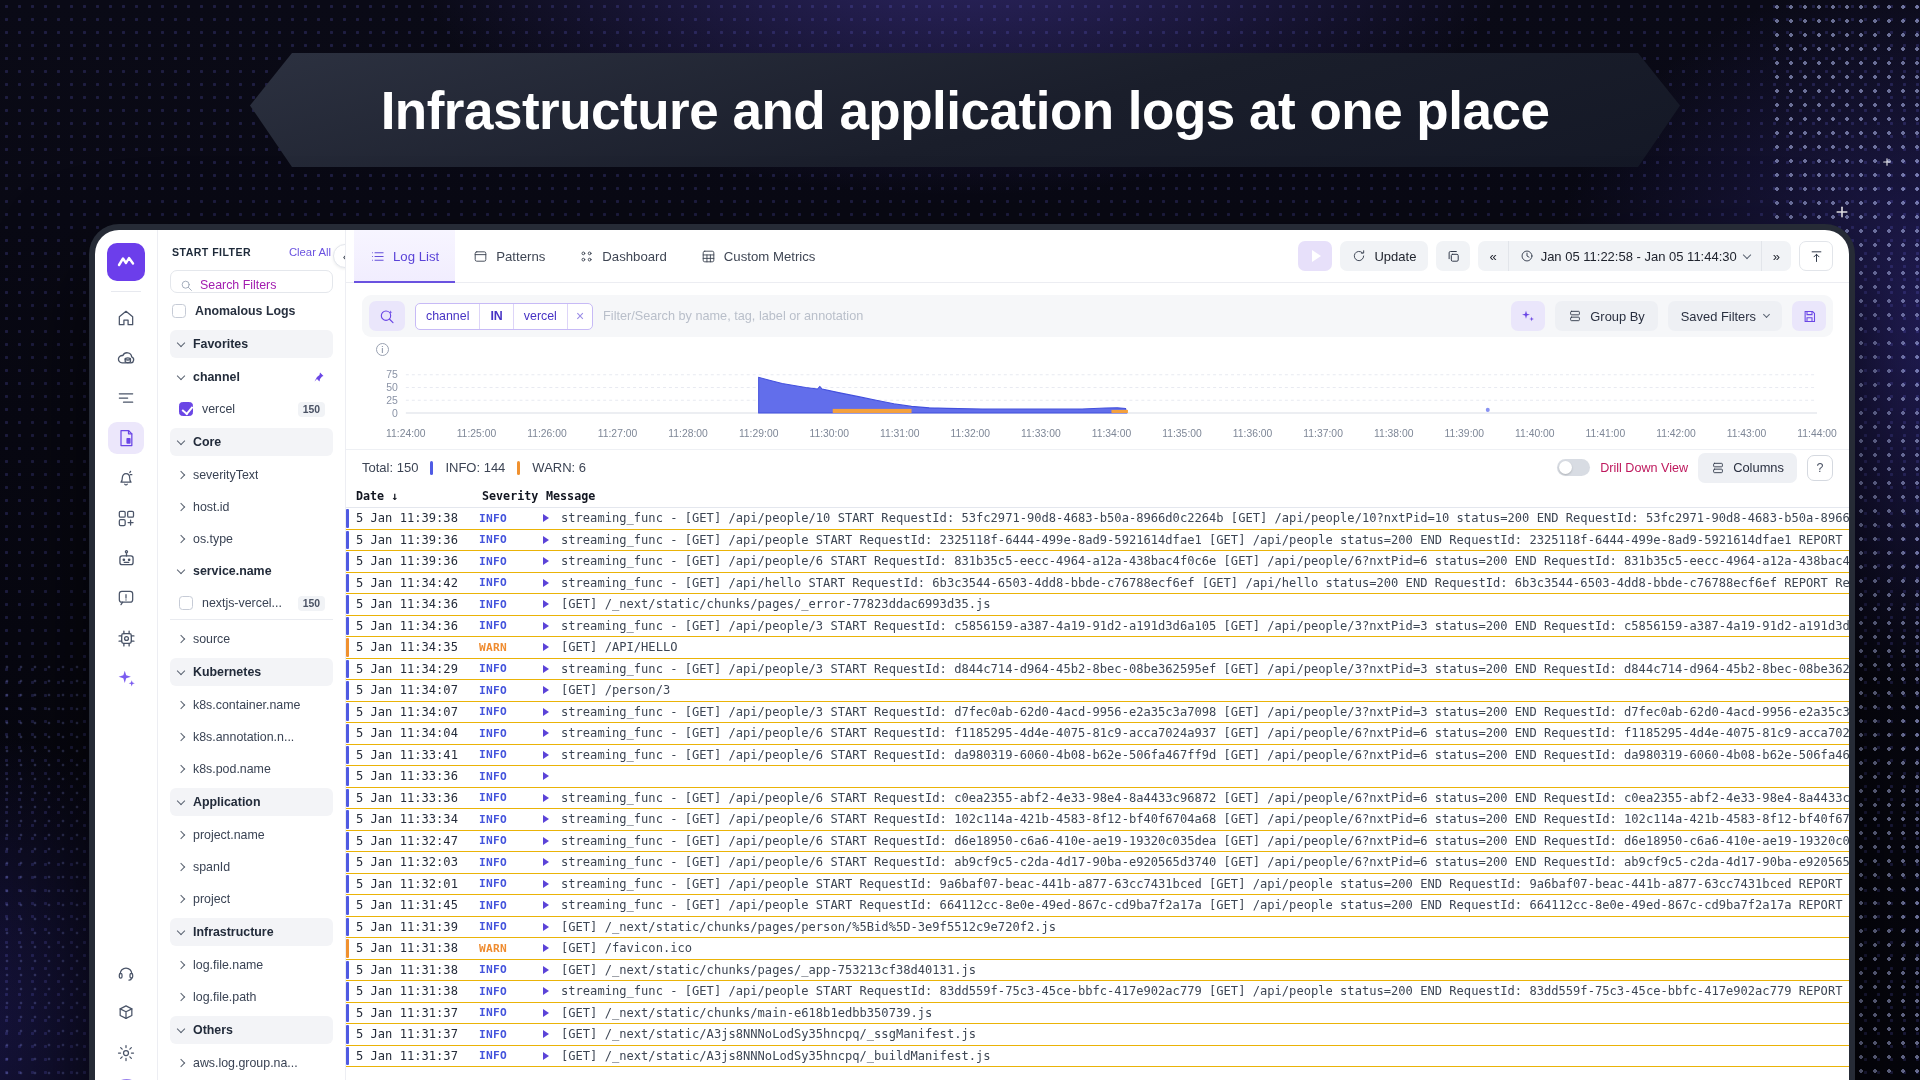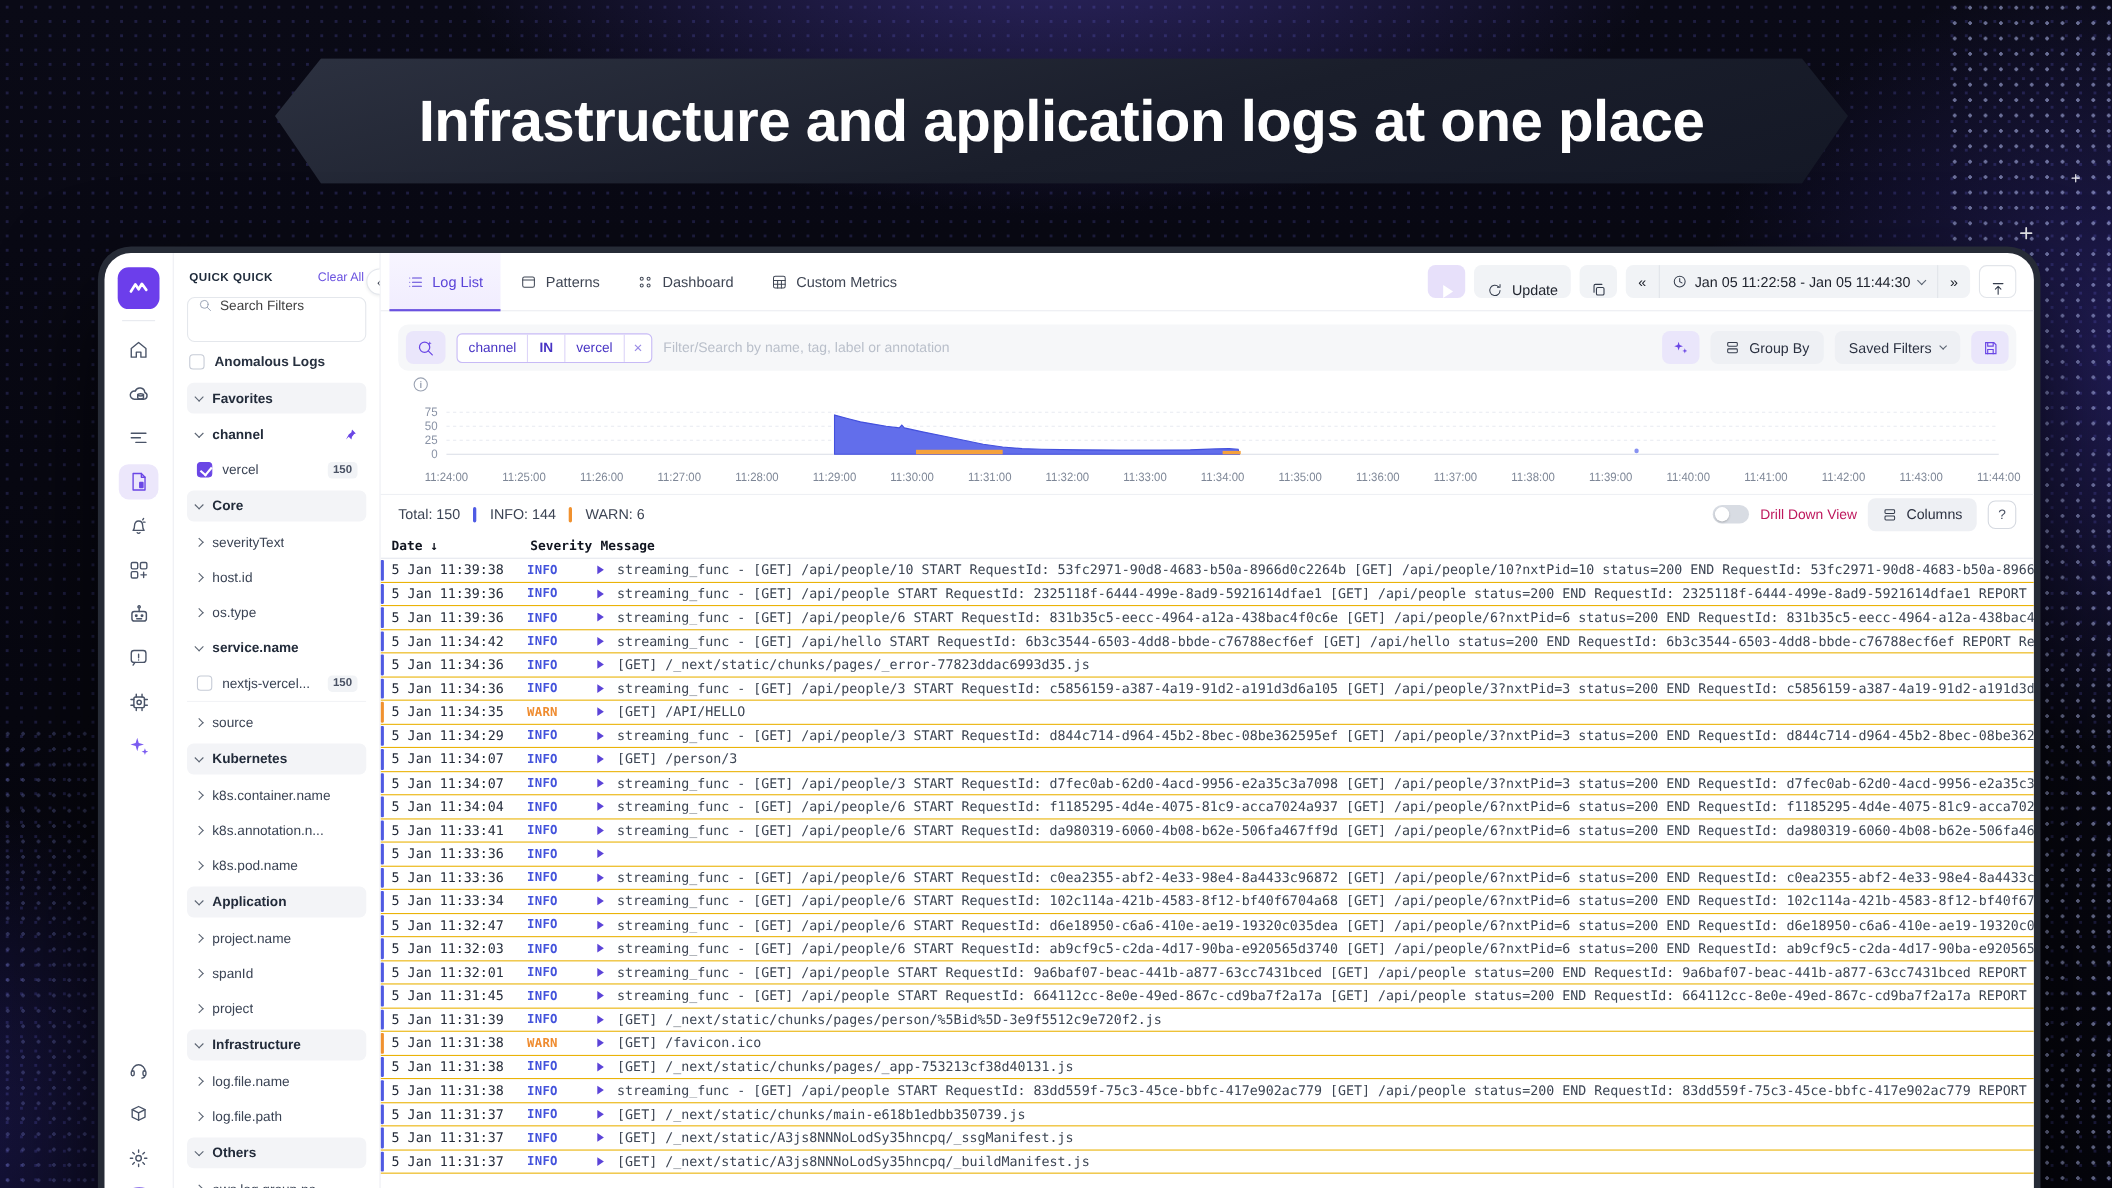--- a/index.html
+++ b/index.html
@@ -60,22 +60,22 @@
 
   
   .sidebar{width:188px;border-right:1px solid #edeef3;padding:14px 12px 0;flex:none;
     position:relative;font-size:12.4px;overflow:hidden}
   .qf-head{display:flex;align-items:center;justify-content:space-between;margin:2px 2px 12px}
   .qf-title{font-size:10.6px;font-weight:700;letter-spacing:.45px;color:#1d2939}
   .qf-clear{font-size:11.3px;color:#6a52e0;cursor:pointer}
   .collapse{position:absolute;right:-12px;top:14px;width:24px;height:24px;border-radius:50%;
     background:#fff;border:1px solid #e3e6ec;display:flex;align-items:center;justify-content:center;
     color:#3f4654;font-size:13px;z-index:5;cursor:pointer;box-shadow:0 1px 3px rgba(16,24,40,.08)}
-  .qf-search{height:41px;border:1px solid #e4e7ec;border-radius:7px;display:flex;align-items:flex-start;
-    gap:7px;padding:0 9px;color:#404040;margin-bottom:11px;background:#fff}
+  .qf-search{height:23px;border:1px solid #e4e7ec;border-radius:7px;display:flex;align-items:flex-end;
+    gap:7px;padding:0 9px;color:#a21caf;margin-bottom:11px;background:#fff}
   .qf-search svg{stroke:#98a2b3;fill:none;stroke-width:1.6;stroke-linecap:round}
   .qf-anom{display:flex;align-items:center;gap:9px;margin:2px 2px 12px;font-weight:600;color:#27303f;cursor:pointer}
   .qf-row{display:flex;align-items:center;gap:9px;height:26px;margin:6px 0;padding:0 8px;
     color:#3a4354;cursor:pointer;border-radius:6px}
   .qf-row.section{background:#f3f4f7;font-weight:700;color:#222b3a;height:28px}
   .qf-row.group{font-weight:700;color:#222b3a}
   .qf-row.value{padding-left:9px}
   .qf-row .lbl{white-space:nowrap;overflow:hidden;text-overflow:ellipsis}
   .qf-row.divider{border-bottom:1px solid #e9ebf0;border-radius:6px 6px 0 0;padding-bottom:3px;height:30px}
   .chev{display:inline-block;width:6px;height:6px;border-right:1.7px solid #5b6472;
@@ -93,21 +93,21 @@
   
   .main{flex:1;min-width:0;display:flex;flex-direction:column}
   .tabbar{height:53px;border-bottom:1px solid #ecedf2;display:flex;align-items:stretch;
     padding:0 16px 0 8px;gap:2px;flex:none}
   .tab{display:flex;align-items:center;gap:8px;padding:0 16px;font-size:13.2px;color:#3f4654;
     cursor:pointer;position:relative}
   .tab svg{stroke:currentColor;fill:none;stroke-width:1.5;stroke-linecap:round;stroke-linejoin:round}
   .tab.active{color:#5a43d8;background:linear-gradient(180deg,#f7f5ff,#f1edfe)}
   .tab.active::after{content:"";position:absolute;left:0;right:0;bottom:-1px;height:2px;background:#6a52e0}
   .tb-right{margin-left:auto;display:flex;align-items:center;gap:8px}
-  .btn{height:30px;border-radius:7px;background:#f1f3f6;display:inline-flex;align-items:flex-end;
+  .btn{height:30px;border-radius:7px;background:#f1f3f6;display:inline-flex;align-items:center;
     gap:8px;padding:0 12px;font-size:13px;color:#20242e;cursor:pointer;border:none;white-space:nowrap}
   .btn svg{stroke:#343c4c;fill:none;stroke-width:1.6;stroke-linecap:round;stroke-linejoin:round}
   .btn.icon{width:34px;padding:0;justify-content:center}
   .btn.play{background:#e7e0fa}
   .btn.play .tri{width:0;height:0;border-left:9px solid #fff;border-top:6px solid transparent;border-bottom:6px solid transparent;margin-left:2px}
   .timegrp{display:flex;align-items:center;height:30px;background:#f1f3f6;border-radius:7px;overflow:hidden}
   .timegrp .seg{display:flex;align-items:center;gap:7px;padding:0 11px;height:100%;font-size:13px;color:#20242e;cursor:pointer}
   .timegrp .seg+.seg{border-left:1px solid #e2e5ea}
   .timegrp svg{stroke:#343c4c;fill:none;stroke-width:1.6;stroke-linecap:round}
   .btn.share{background:#fff;border:1px solid #e2e5ea}
@@ -278,21 +278,21 @@
             <circle cx="12" cy="12" r="3"></circle>
             <path d="M12 3v2.5M12 18.5V21M3 12h2.5M18.5 12H21M5.6 5.6l1.8 1.8M16.6 16.6l1.8 1.8M18.4 5.6l-1.8 1.8M7.4 16.6l-1.8 1.8"></path>
           </svg>
         </div>
     <div class="avatar"></div>
   </aside>
 
   <aside class="sidebar">
     <div class="collapse">‹</div>
     <div class="qf-head">
-      <span class="qf-title">QUICK QUICK</span>
+      <span class="qf-title">START FILTER</span>
       <span class="qf-clear">Clear All</span>
     </div>
     <div class="qf-search">
       <svg width="13" height="13" viewBox="0 0 24 24">
             <circle cx="10.5" cy="10.5" r="6.5"></circle>
             <path d="M15.5 15.5 21 21"></path>
           </svg>
       <span>Search Filters</span>
     </div>
     <div class="qf-anom">

